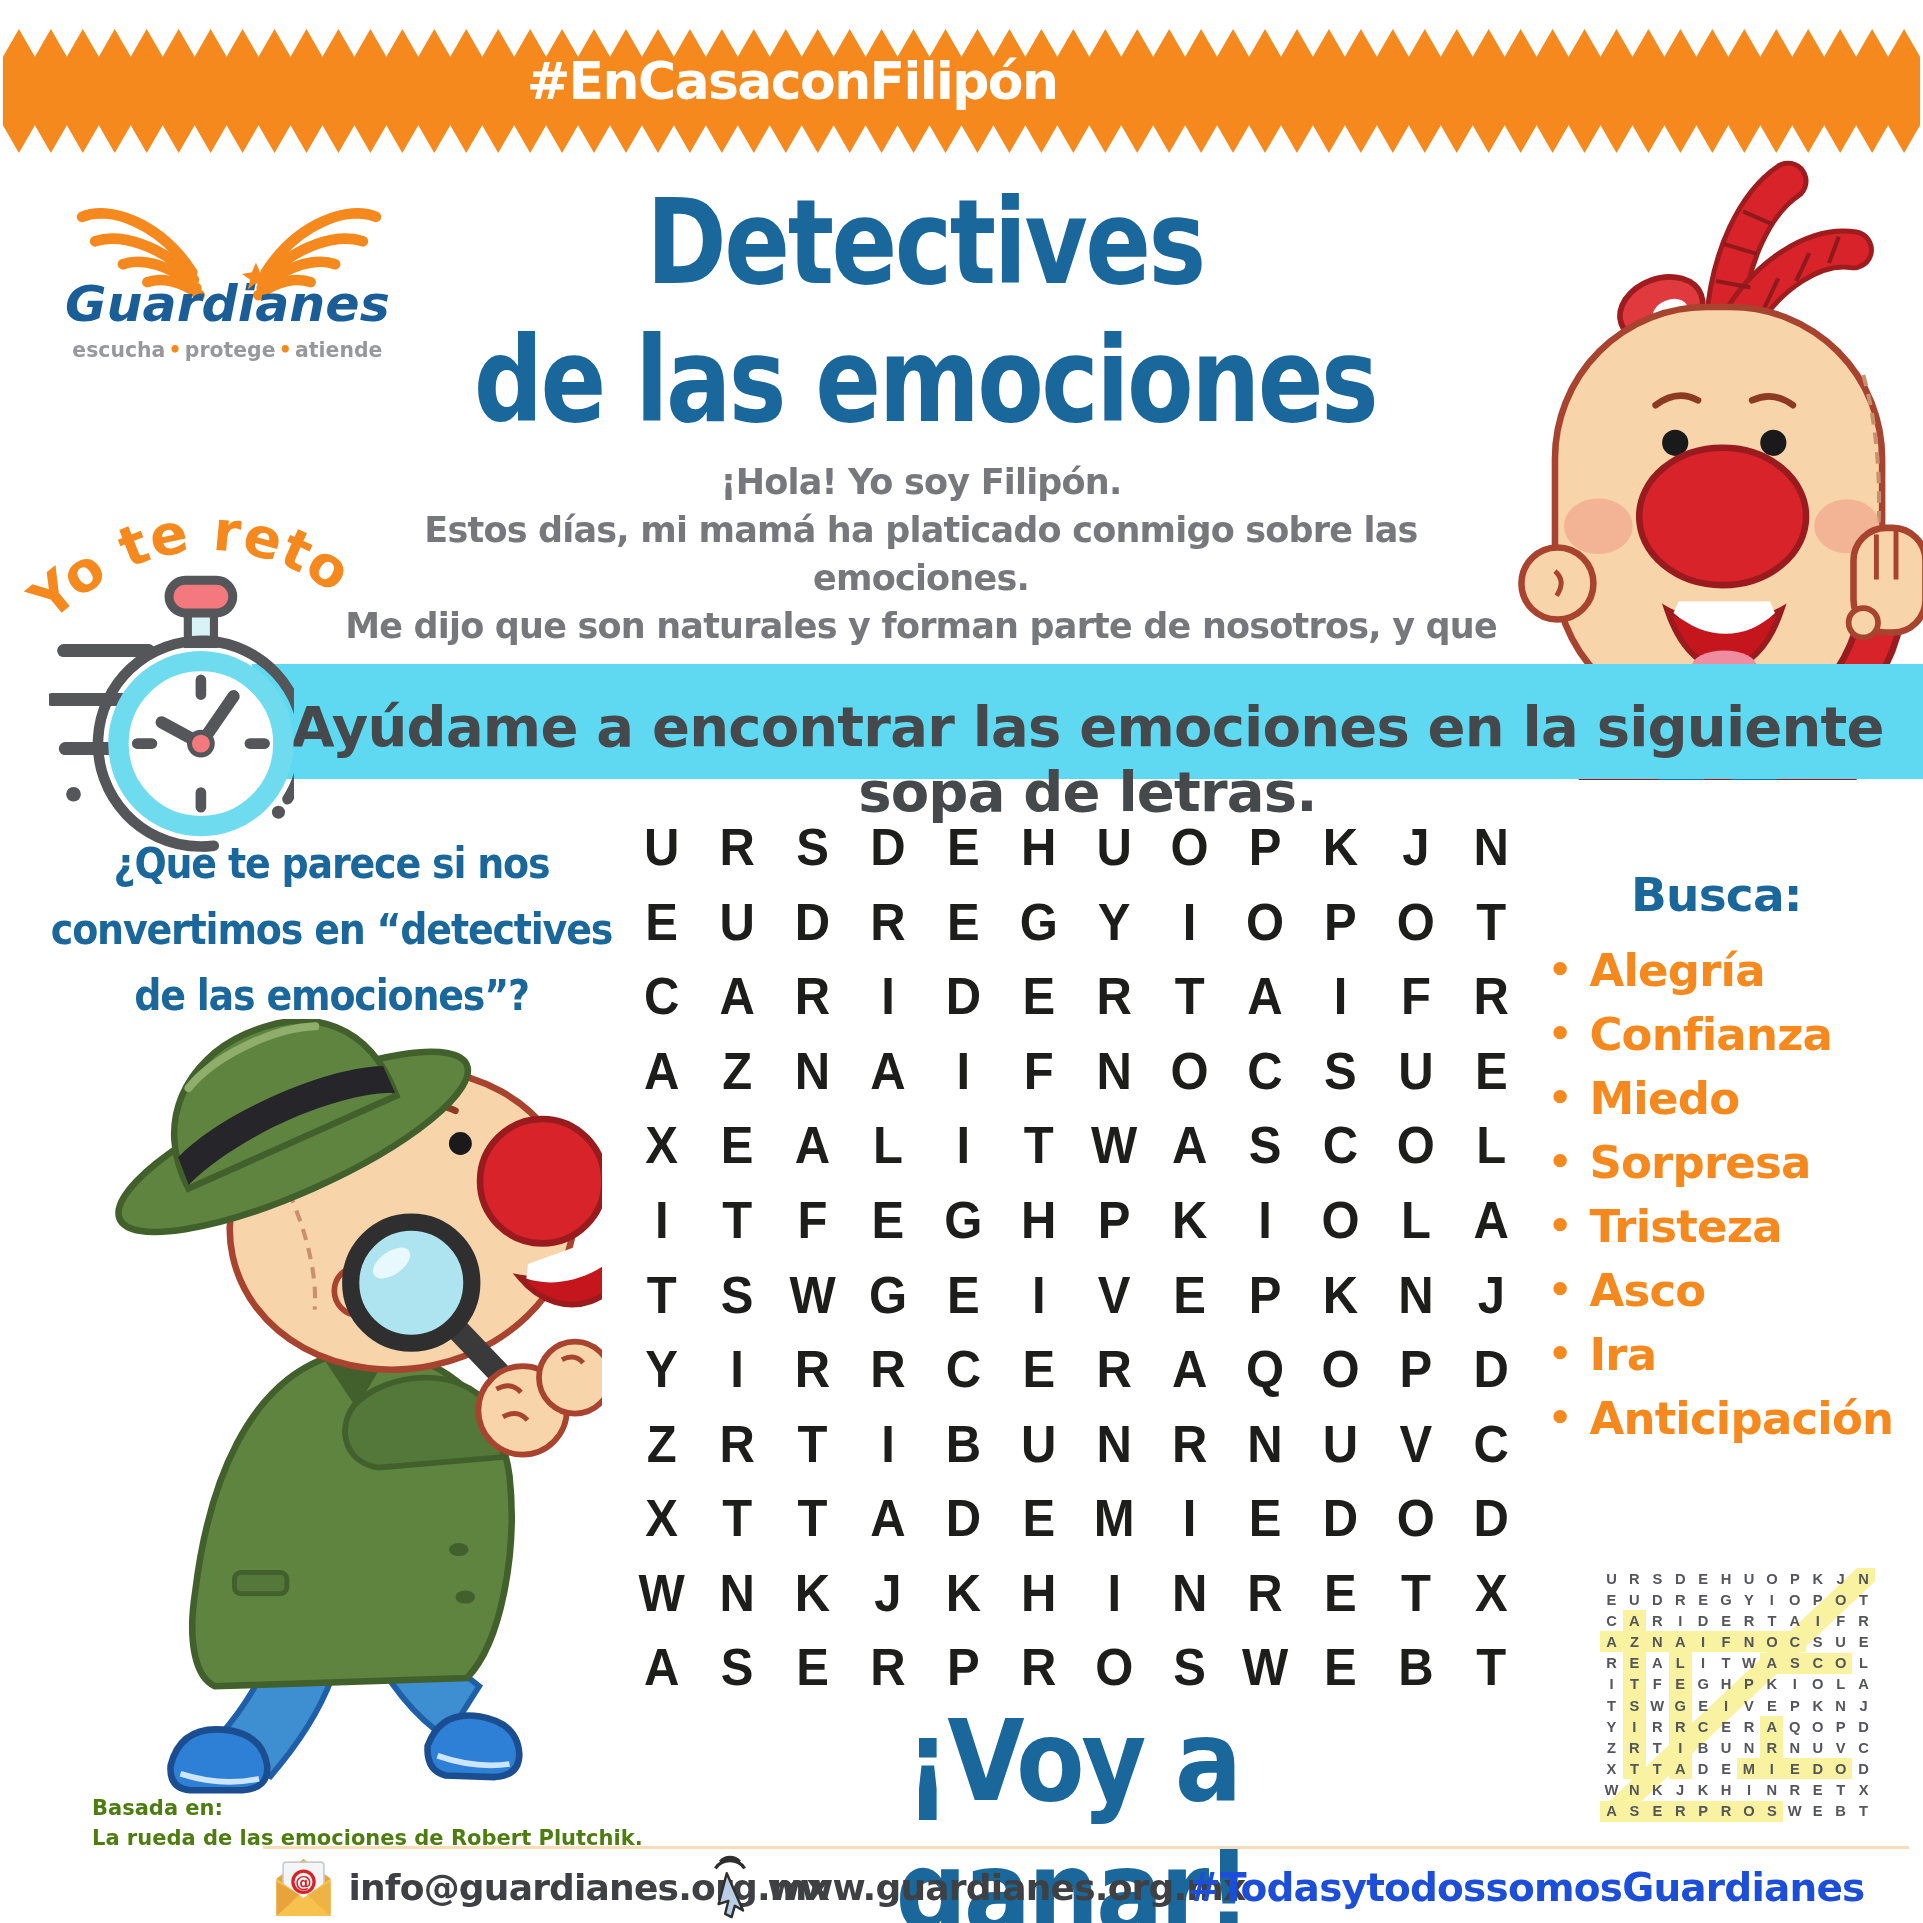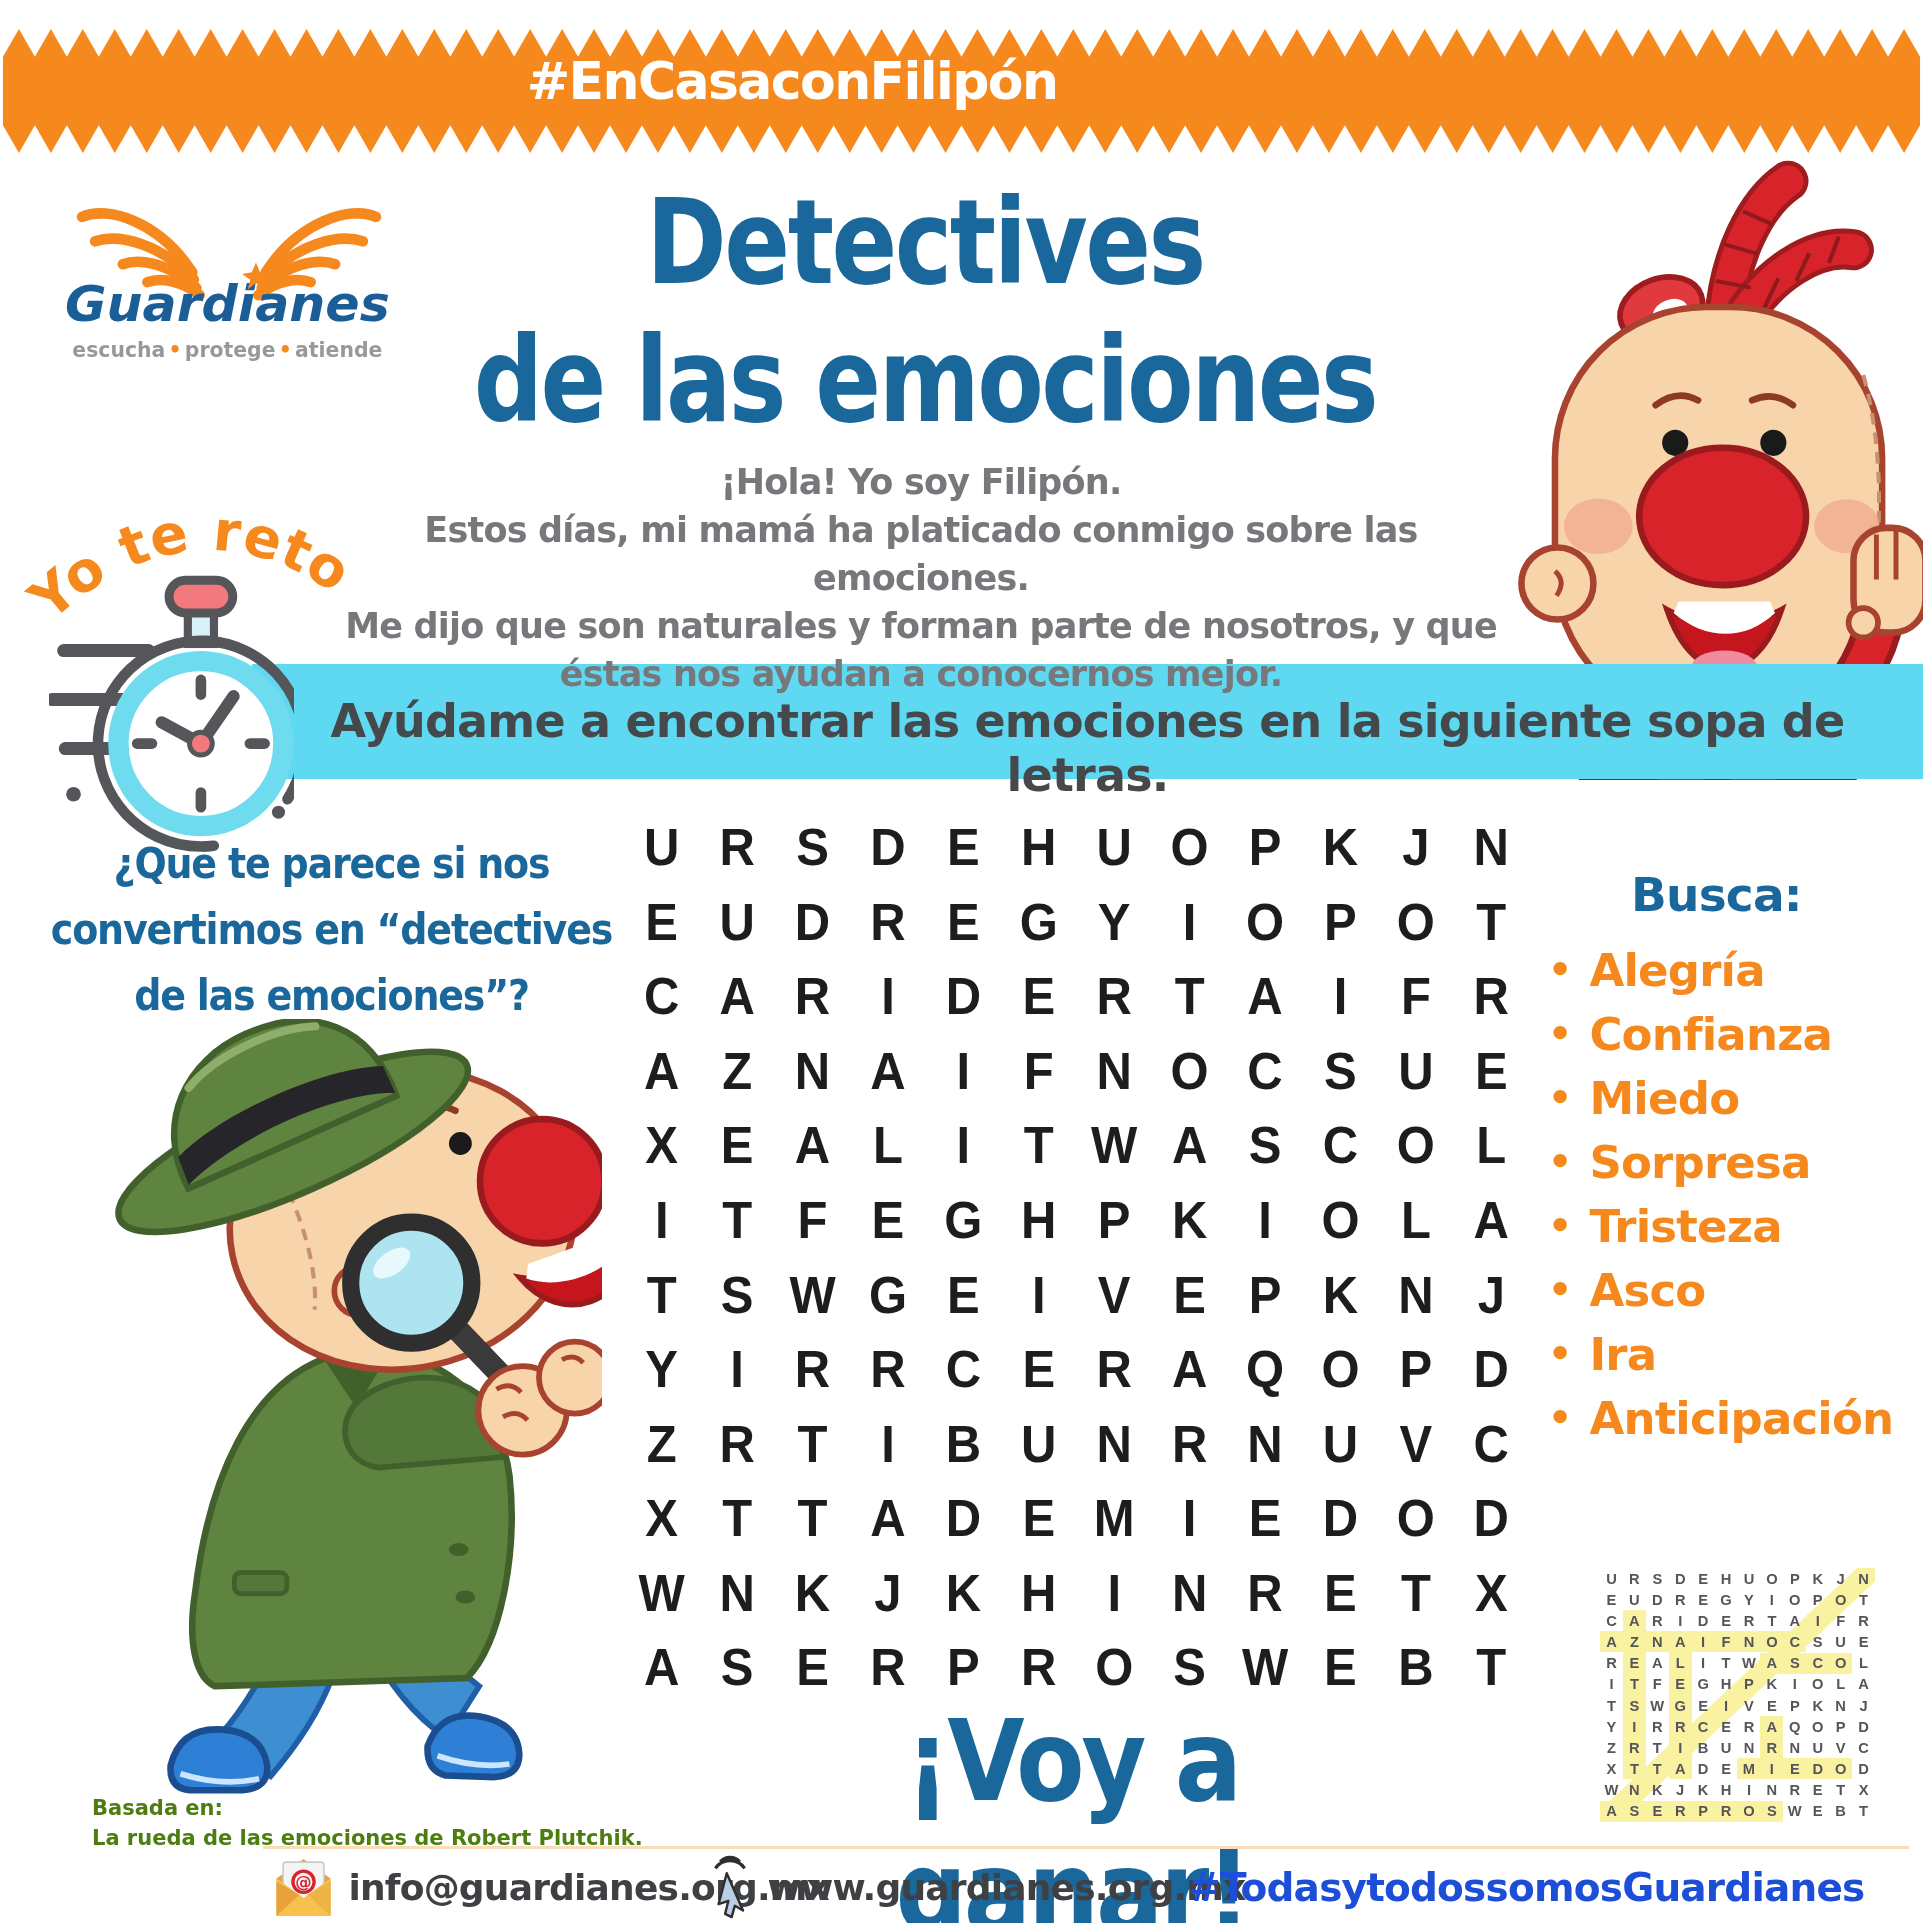--- a/index.html
+++ b/index.html
@@ -36,21 +36,21 @@
   #filipon{left:1510px;top:158px;width:413px;height:622px;z-index:1;}
 
   
   #yoreto{left:18px;top:481px;width:352px;height:188px;z-index:4;}
   #stopwatch{left:49px;top:534px;width:245px;height:340px;z-index:4;}
 
   
   #cyan-band{left:252px;top:664px;width:1671px;height:115px;background:#5FD9F1;z-index:2;}
   #cyan-band span{
     display:block;margin-top:29.5px;text-align:center;
-    font-size:46px;font-weight:bold;color:#45494C;letter-spacing:-0.8px;
+    font-size:56px;font-weight:bold;color:#45494C;letter-spacing:-0.8px;
   }
 
   
   #question{
     left:49px;top:831px;width:565px;text-align:center;z-index:3;
     color:#1A679B;font-size:38px;font-weight:bold;line-height:60px;letter-spacing:-1.2px;
     transform:scaleY(1.1);transform-origin:50% 0;
   }
 
   
@@ -137,21 +137,20 @@
 
 <div id="title" class="abs">
   <div>Detectives</div>
   <div>de las emociones</div>
 </div>
 
 <div id="intro" class="abs">
   <div>¡Hola! Yo soy Filipón.</div>
   <div>Estos días, mi mamá ha platicado conmigo sobre las emociones.</div>
   <div>Me dijo que son naturales y forman parte de nosotros, y que</div>
-  <div>éstas nos ayudan a conocernos mejor.</div>
 </div>
 
 <svg id="filipon" class="abs" viewBox="0 0 505 760">
 
   <g>
     <path d="M262,200 C268,120 300,55 340,28" fill="none" stroke="#9E1B1E" stroke-width="50" stroke-linecap="round"></path>
     <path d="M262,200 C268,120 300,55 340,28" fill="none" stroke="#D8232A" stroke-width="38" stroke-linecap="round"></path>
     <path d="M278,205 C315,140 375,105 420,112" fill="none" stroke="#9E1B1E" stroke-width="50" stroke-linecap="round"></path>
     <path d="M278,205 C315,140 375,105 420,112" fill="none" stroke="#D8232A" stroke-width="38" stroke-linecap="round"></path>
     <g stroke="#8E1A1C" stroke-width="5" fill="none">

